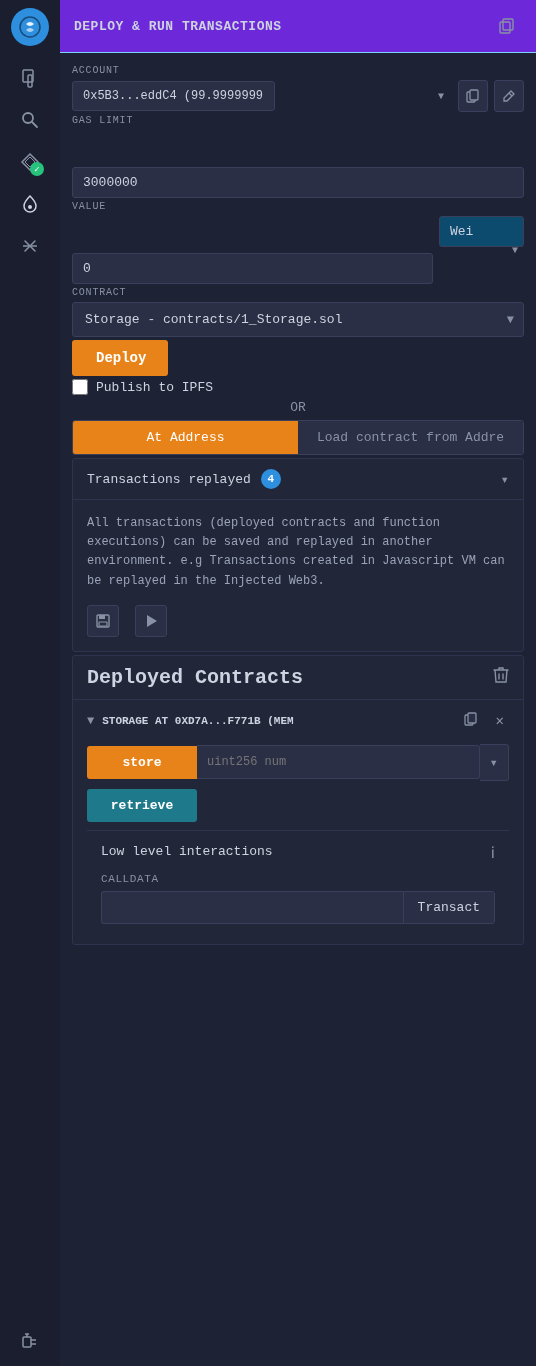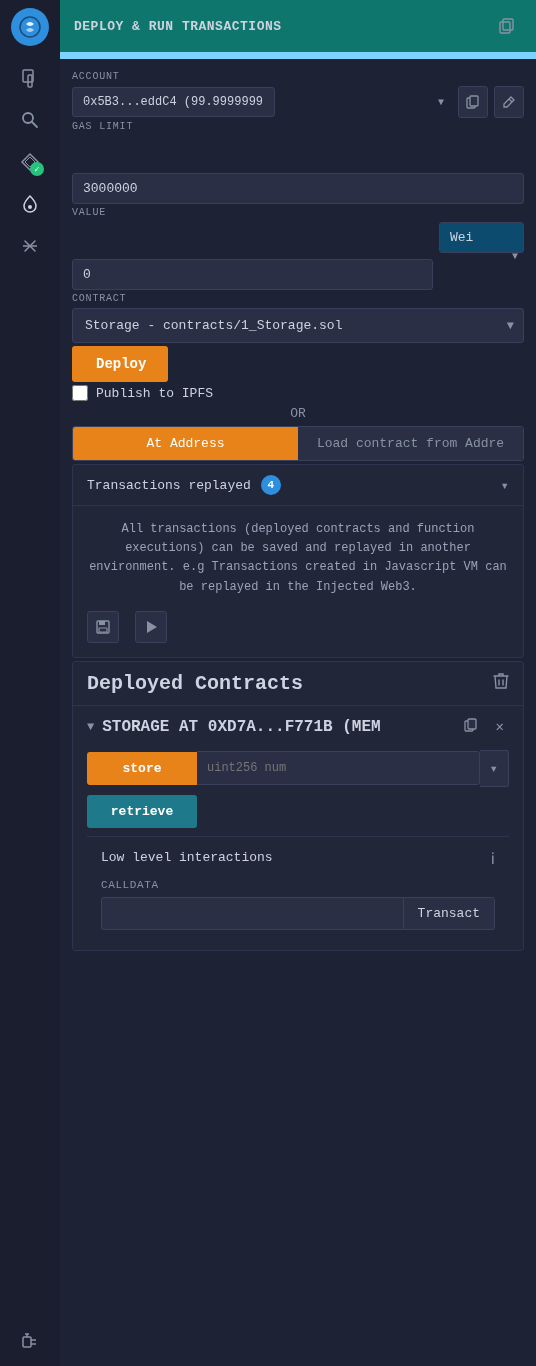--- a/index.html
+++ b/index.html
@@ -65,26 +65,26 @@
     
     .main {
       flex: 1;
       display: flex;
       flex-direction: column;
       overflow-y: auto;
     }
 
     
     .panel-header {
-      background: #0f766e;
+      background: #6d28d9;
       padding: 10px 14px;
       display: flex;
       align-items: center;
       justify-content: space-between;
-      border-bottom: 7px solid #7dd3fc;
+      border-bottom: 1px solid #7dd3fc;
     }
     .panel-title {
       font-size: 13px;
       font-weight: bold;
       color: #cdd3e0;
       letter-spacing: 0.5px;
       text-transform: uppercase;
     }
 
     
@@ -294,21 +294,20 @@
       align-items: center;
       justify-content: center;
       font-size: 11px;
       font-weight: bold;
     }
     .chevron { color: #8892a4; font-size: 14px; }
 
     
     .tx-body {
       padding: 14px;
-      text-align: center;
     }
     .tx-info-text {
       font-size: 12px;
       color: #9aa3b8;
       line-height: 1.6;
       margin-bottom: 14px;
     }
     .tx-actions {
       display: flex;
       gap: 16px;
@@ -345,21 +344,21 @@
     .contract-instance {
       padding: 10px 14px;
     }
     .contract-instance-header {
       display: flex;
       align-items: center;
       gap: 8px;
       margin-bottom: 12px;
     }
     .instance-name {
-      font-size: 16px;
+      font-size: 11px;
       color: #cdd3e0;
       font-weight: bold;
       flex: 1;
       text-transform: uppercase;
     }
     .instance-copy-btn, .instance-close-btn {
       color: #8892a4;
       cursor: pointer;
       font-size: 14px;
       padding: 2px 5px;

